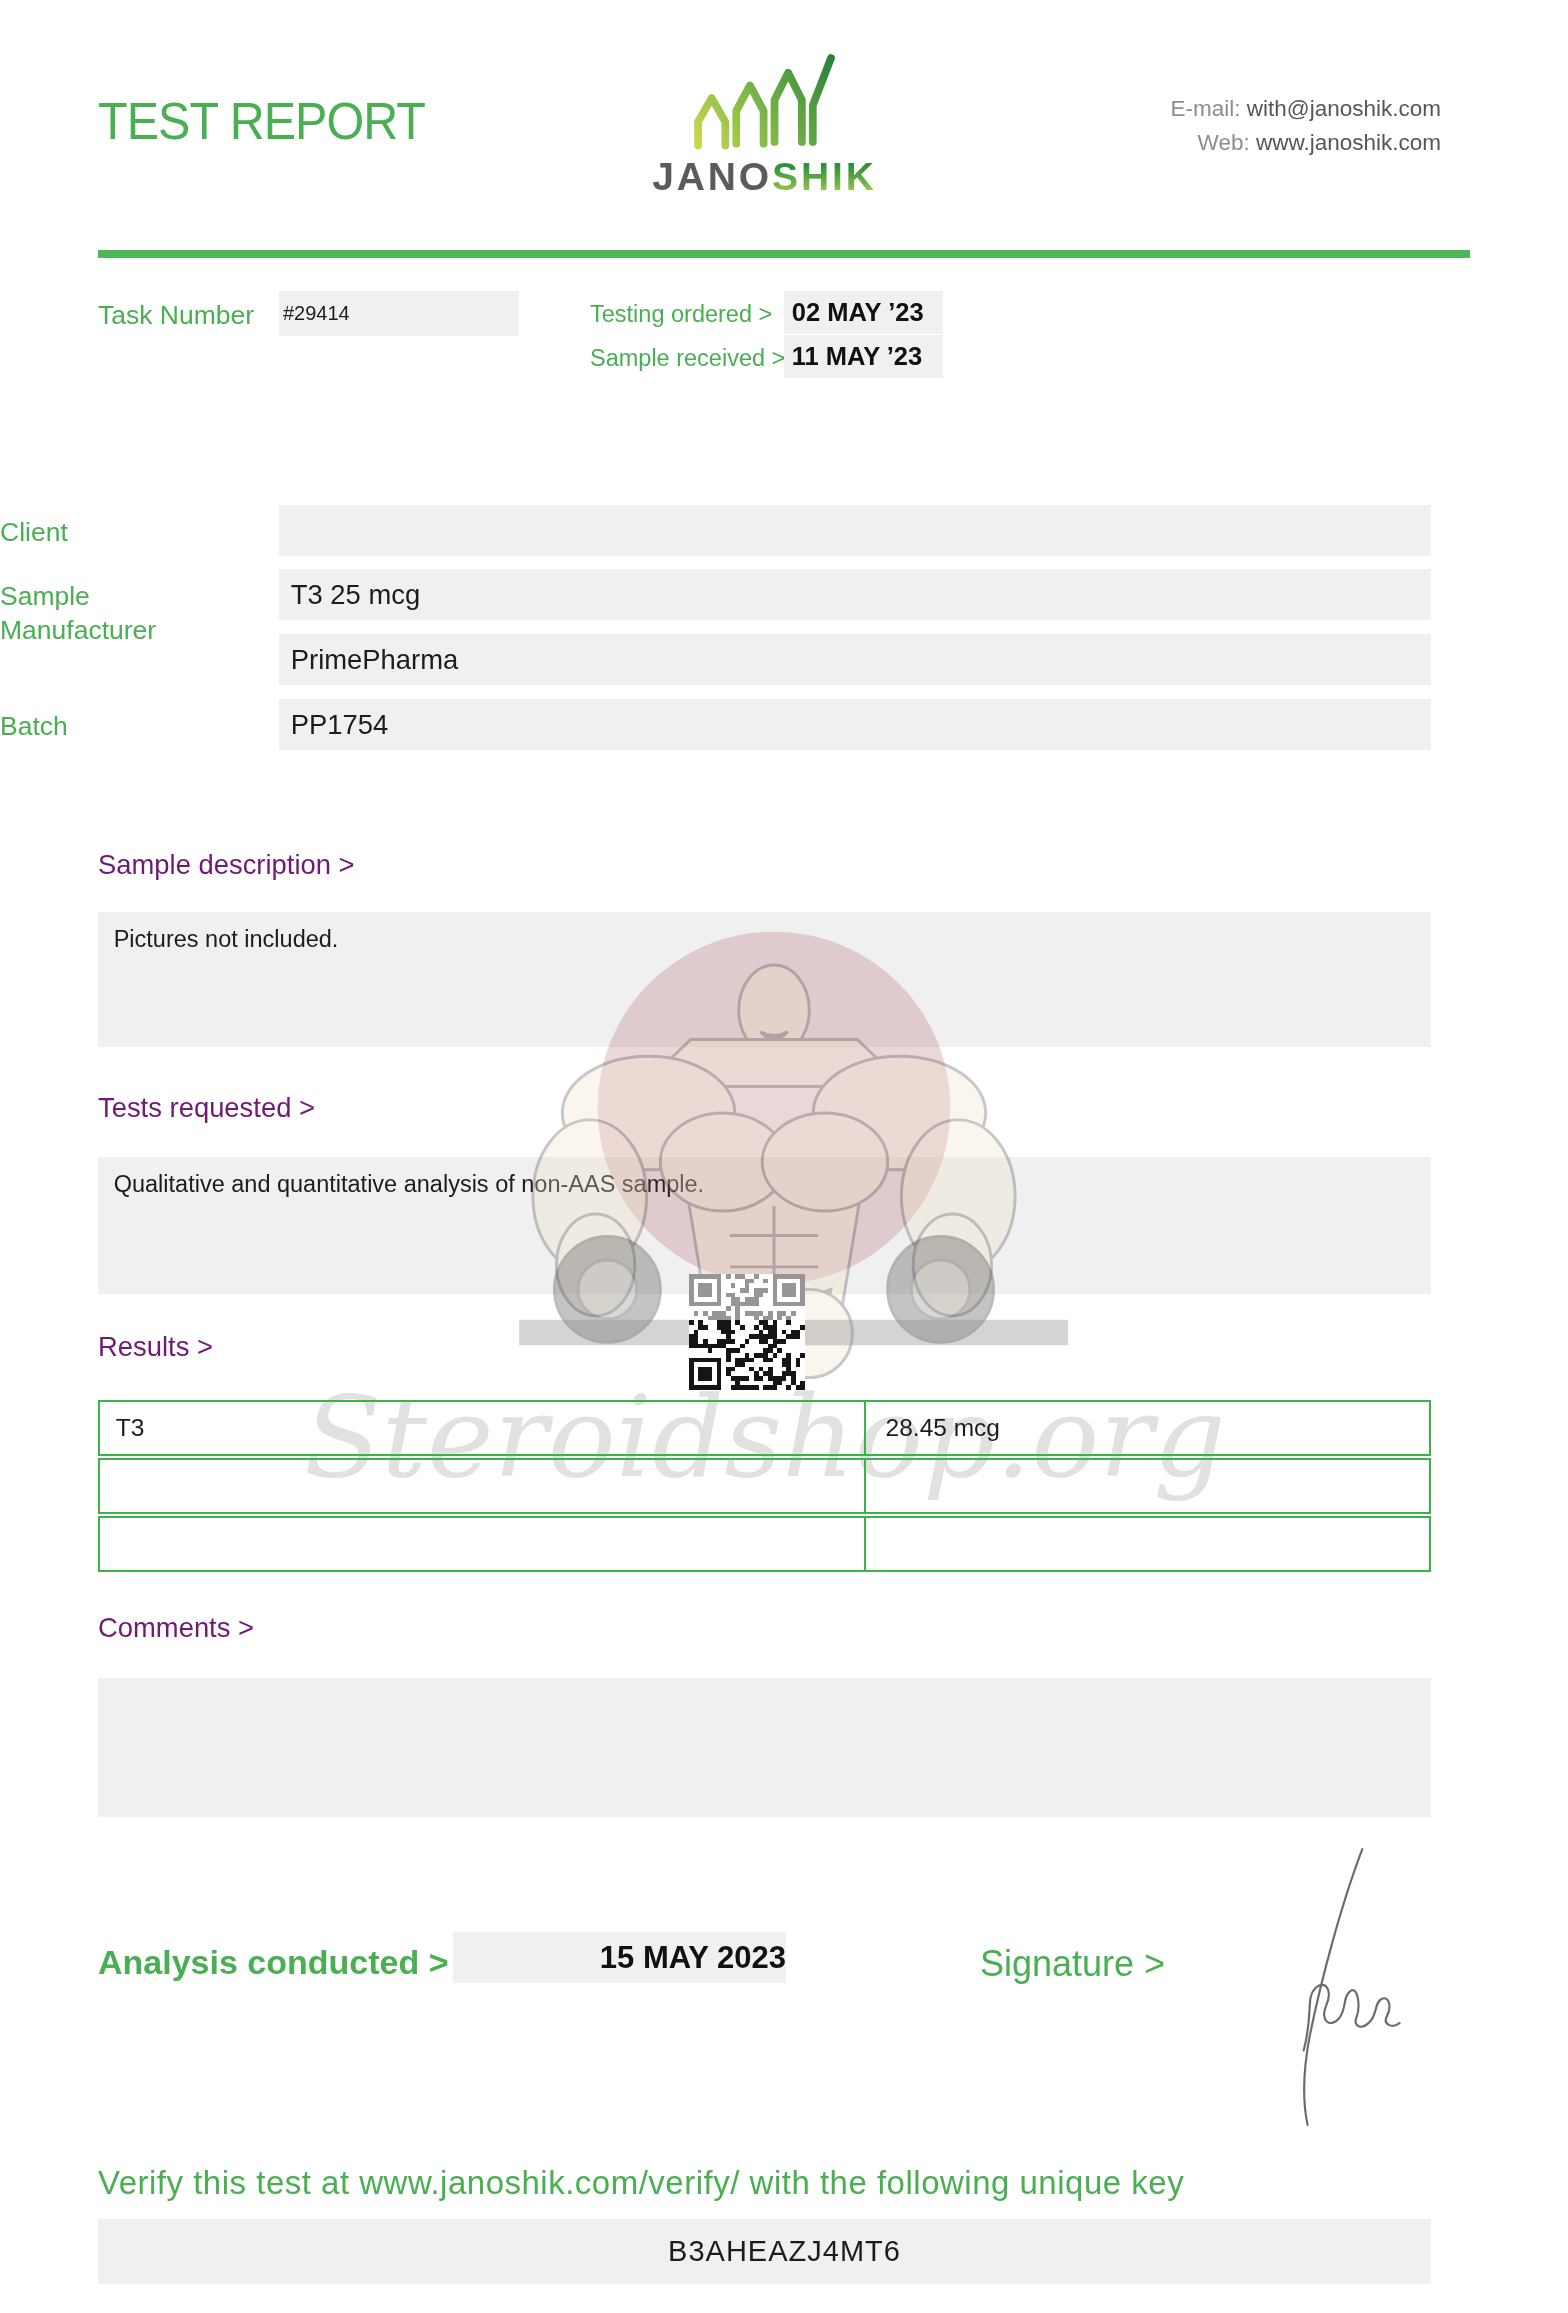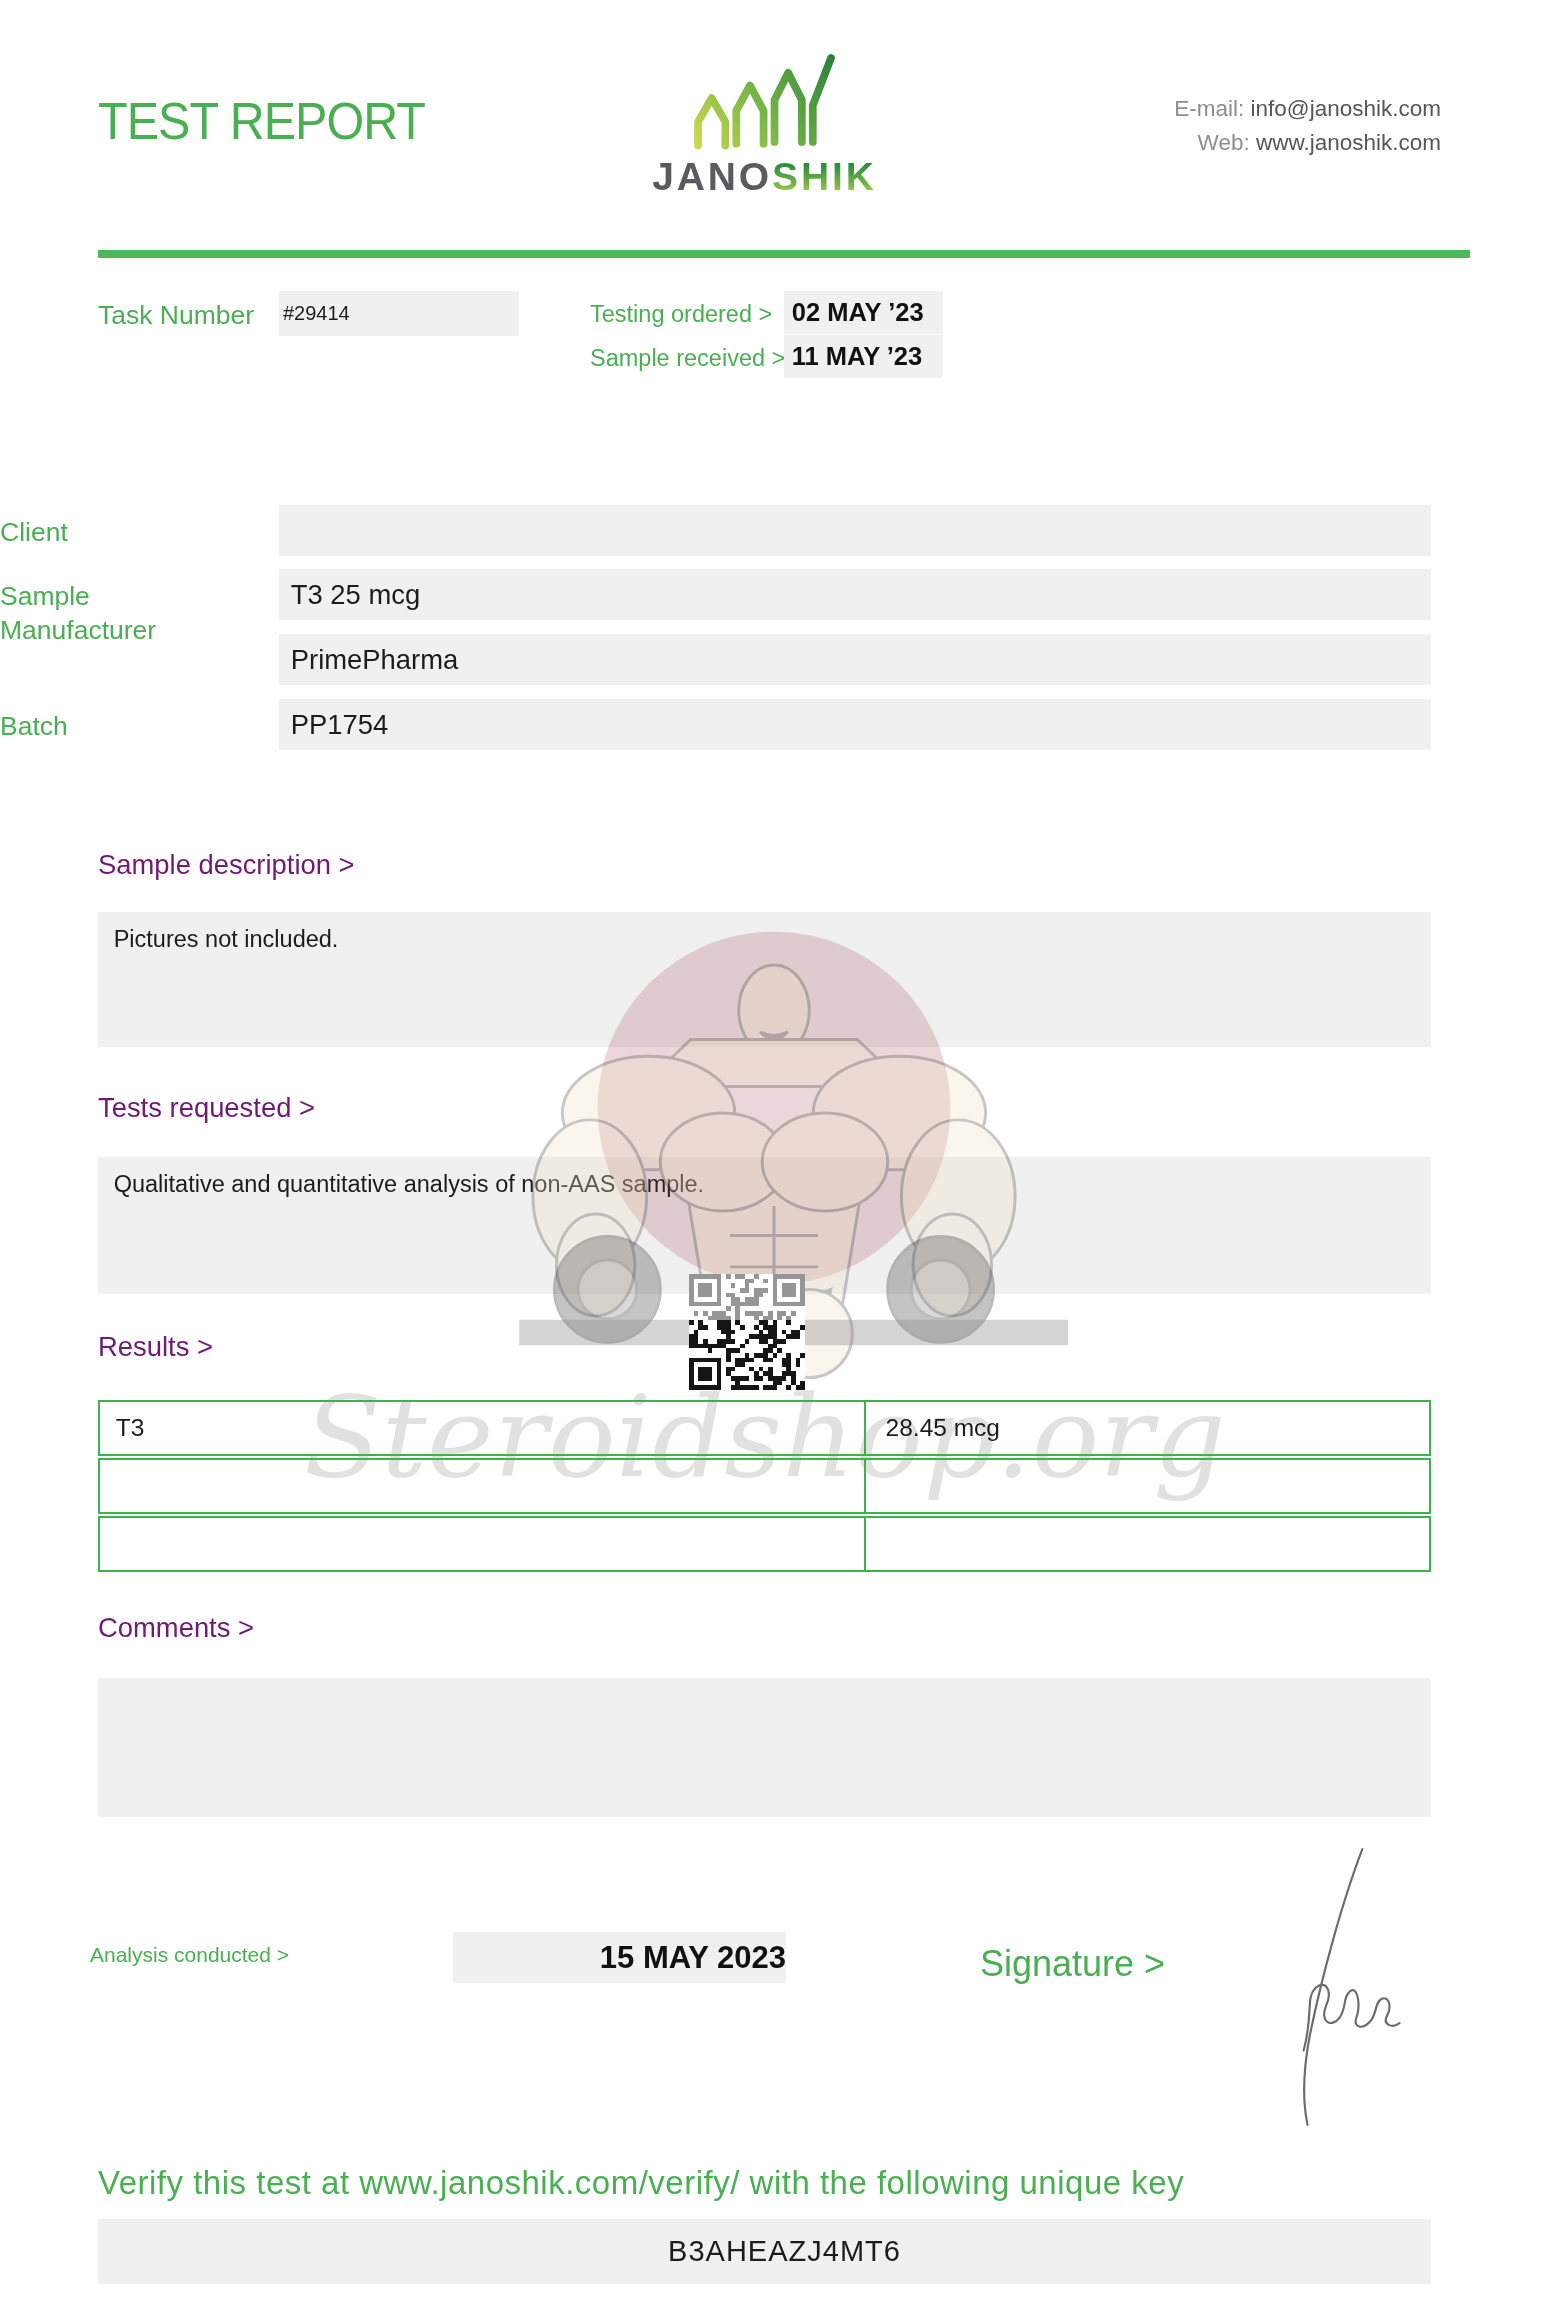--- a/index.html
+++ b/index.html
@@ -58,21 +58,21 @@
   .results-table { position:absolute; left:98px; top:1400px; width:1333px; z-index:10; }
   .t-row { display:flex; height:56px; border:2.9px solid #3cb24a; margin-bottom:2px; background:transparent; }
   .t-cell { display:flex; align-items:center; font-size:24.5px; }
   .t-cell.c1 { width:764px; padding-left:15.7px; }
   .t-cell.c2 { flex:1; border-left:2.9px solid #3cb24a; padding-left:19.6px; }
 
   
   .qr { position:absolute; left:689px; top:1274px; width:116px; height:116px; z-index:10; }
 
   
-  .analysis-label { left:90px; top:1943px; font-size:21px; }
+  .analysis-label { left:98px; top:1943px; font-size:34px;font-weight:bold; }
   .analysis-box { left:453px; top:1932px; width:333px; height:51px;text-align:right; }
   .analysis-box span { display:block; padding-left:13.7px; line-height:51px; font-size:31px; font-weight:600; color:#111; }
   .signature-label { left:980px; top:1943px; font-size:36px; }
   .signature { position:absolute; left:1245px; top:1841px; z-index:10; }
   .verify-text { position:absolute; left:98px; top:2164px; width:1353px; font-size:33px; letter-spacing:0.5px; color:#4aae52; white-space:nowrap; }
   .key-box { left:98px; top:2219px; width:1333px; height:65px; }
   .key-box span { display:block; text-align:center; line-height:65px; font-size:29px; font-weight:500; letter-spacing:1px;margin-left:40px; }
 
   
   .watermark { position:absolute; left:333px; top:912px; width:882px; height:647px; z-index:5; pointer-events:none; }
@@ -138,21 +138,21 @@
       </g>
     </svg>
     <div class="logo-word">
       <span class="jano">JANO</span><span class="shik">SHIK</span>
     </div>
   </div>
 
   <div class="contact">
     <div>
       <span class="lbl">E-mail:</span>
-      <span class="val">info@janoshik.com</span>
+      <span class="val">with@janoshik.com</span>
     </div>
     <div>
       <span class="lbl">Web:</span>
       <span class="val">www.janoshik.com</span>
     </div>
   </div>
 
   <div class="divider"></div>
 
   <div class="lbl-green task-label">Task Number</div>

